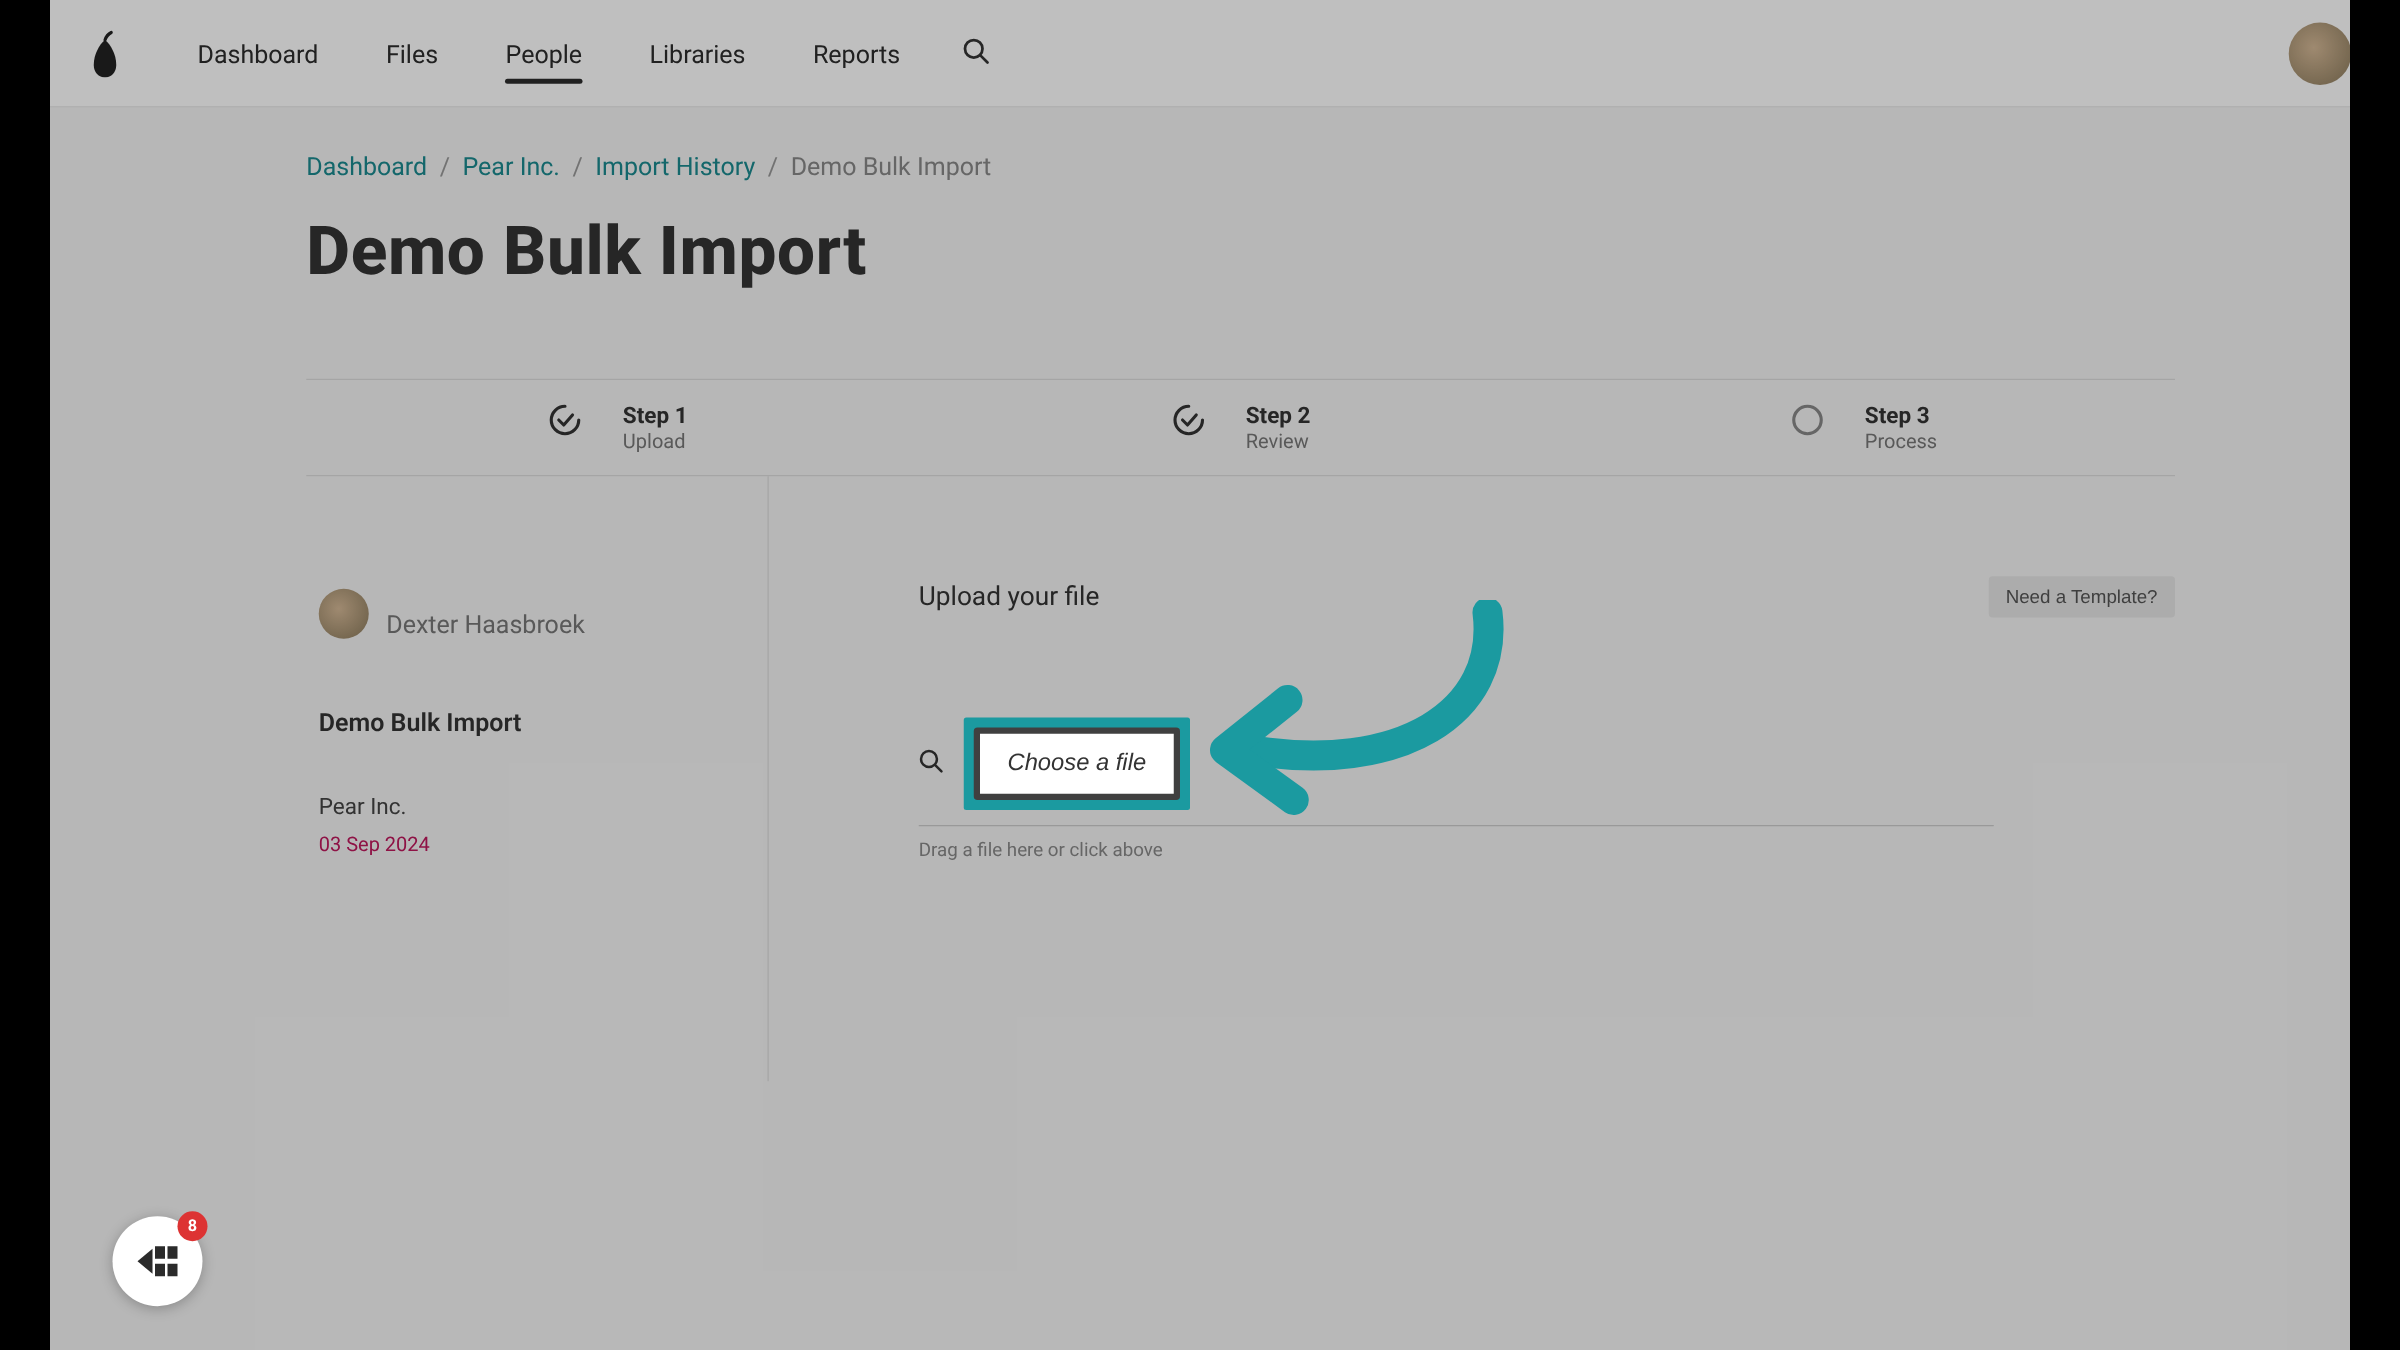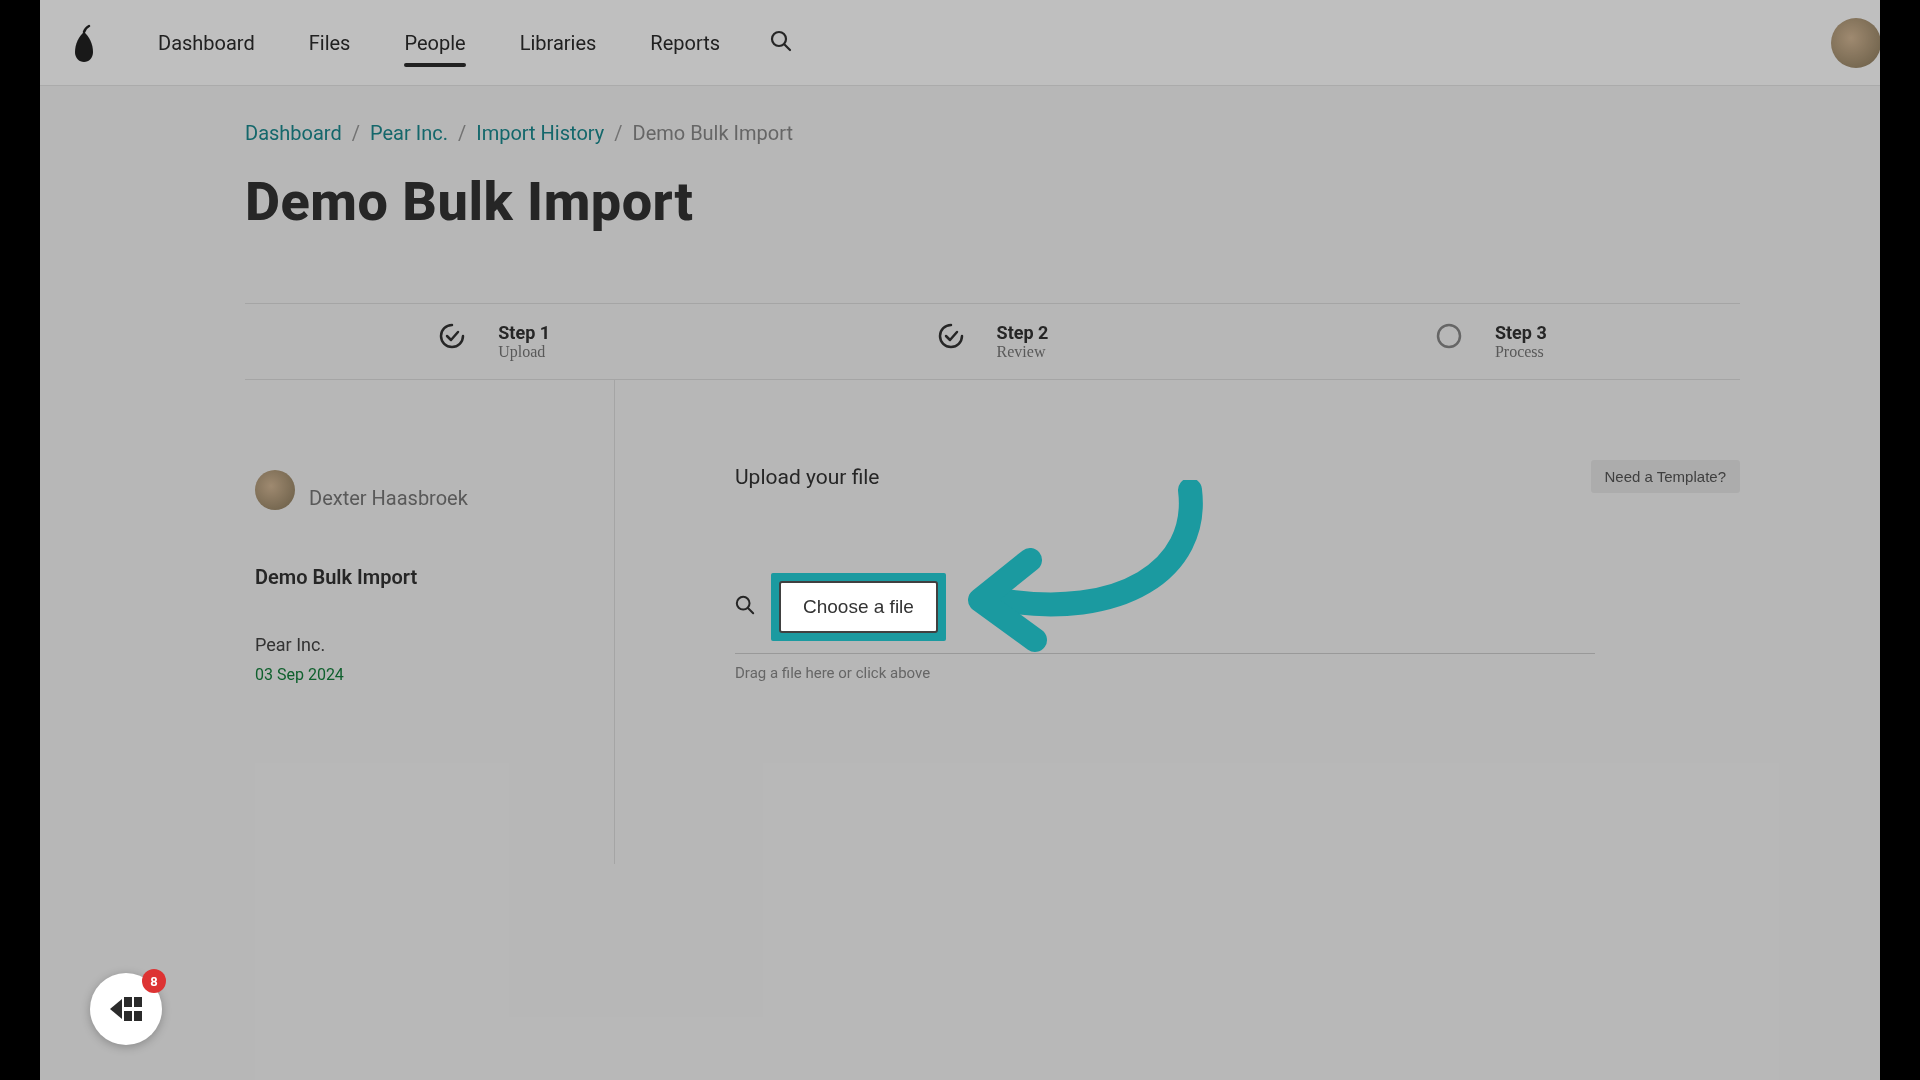--- a/index.html
+++ b/index.html
@@ -151,21 +151,20 @@
       flex-direction: column;
     }
     .step-title {
       font-size: 18px;
       font-weight: 700;
       color: #333;
     }
     .step-sub {
       font-size: 16px;
       color: #777;
-      font-family: Liberation Serif, serif;
     }
     
     .main-row {
       display: flex;
       margin-top: 0;
     }
     .left-col {
       width: 370px;
       border-right: 1px solid #ddd;
       padding: 90px 10px 180px 10px;
@@ -186,21 +185,21 @@
       font-weight: 600;
       margin-bottom: 45px;
     }
     .left-company {
       font-size: 18px;
       color: #444;
       margin-bottom: 10px;
     }
     .left-date {
       font-size: 16px;
-      color: #15803d;
+      color: #be185d;
     }
     .right-col {
       flex: 1;
       padding: 80px 0 0 120px;
     }
     .upload-header {
       display: flex;
       justify-content: space-between;
       align-items: center;
       margin-bottom: 80px;
@@ -233,26 +232,27 @@
     }
     .choose-file-highlight {
       padding: 8px;
       background: #1b9aa0;
       border-radius: 2px;
       position: relative;
       z-index: 20;
     }
     .choose-file-btn {
       background: #fff;
-      border: 2px solid #404040;
+      border: 5px solid #404040;
       padding: 13px 22px;
       font-size: 19px;
       color: #333;
       border-radius: 3px;
       cursor: pointer;
+      font-style: italic;
     }
     .drag-hint {
       font-size: 15px;
       color: #888;
       margin-top: 10px;
     }
     
     .arrow-svg {
       position: absolute;
       left: 960px;

